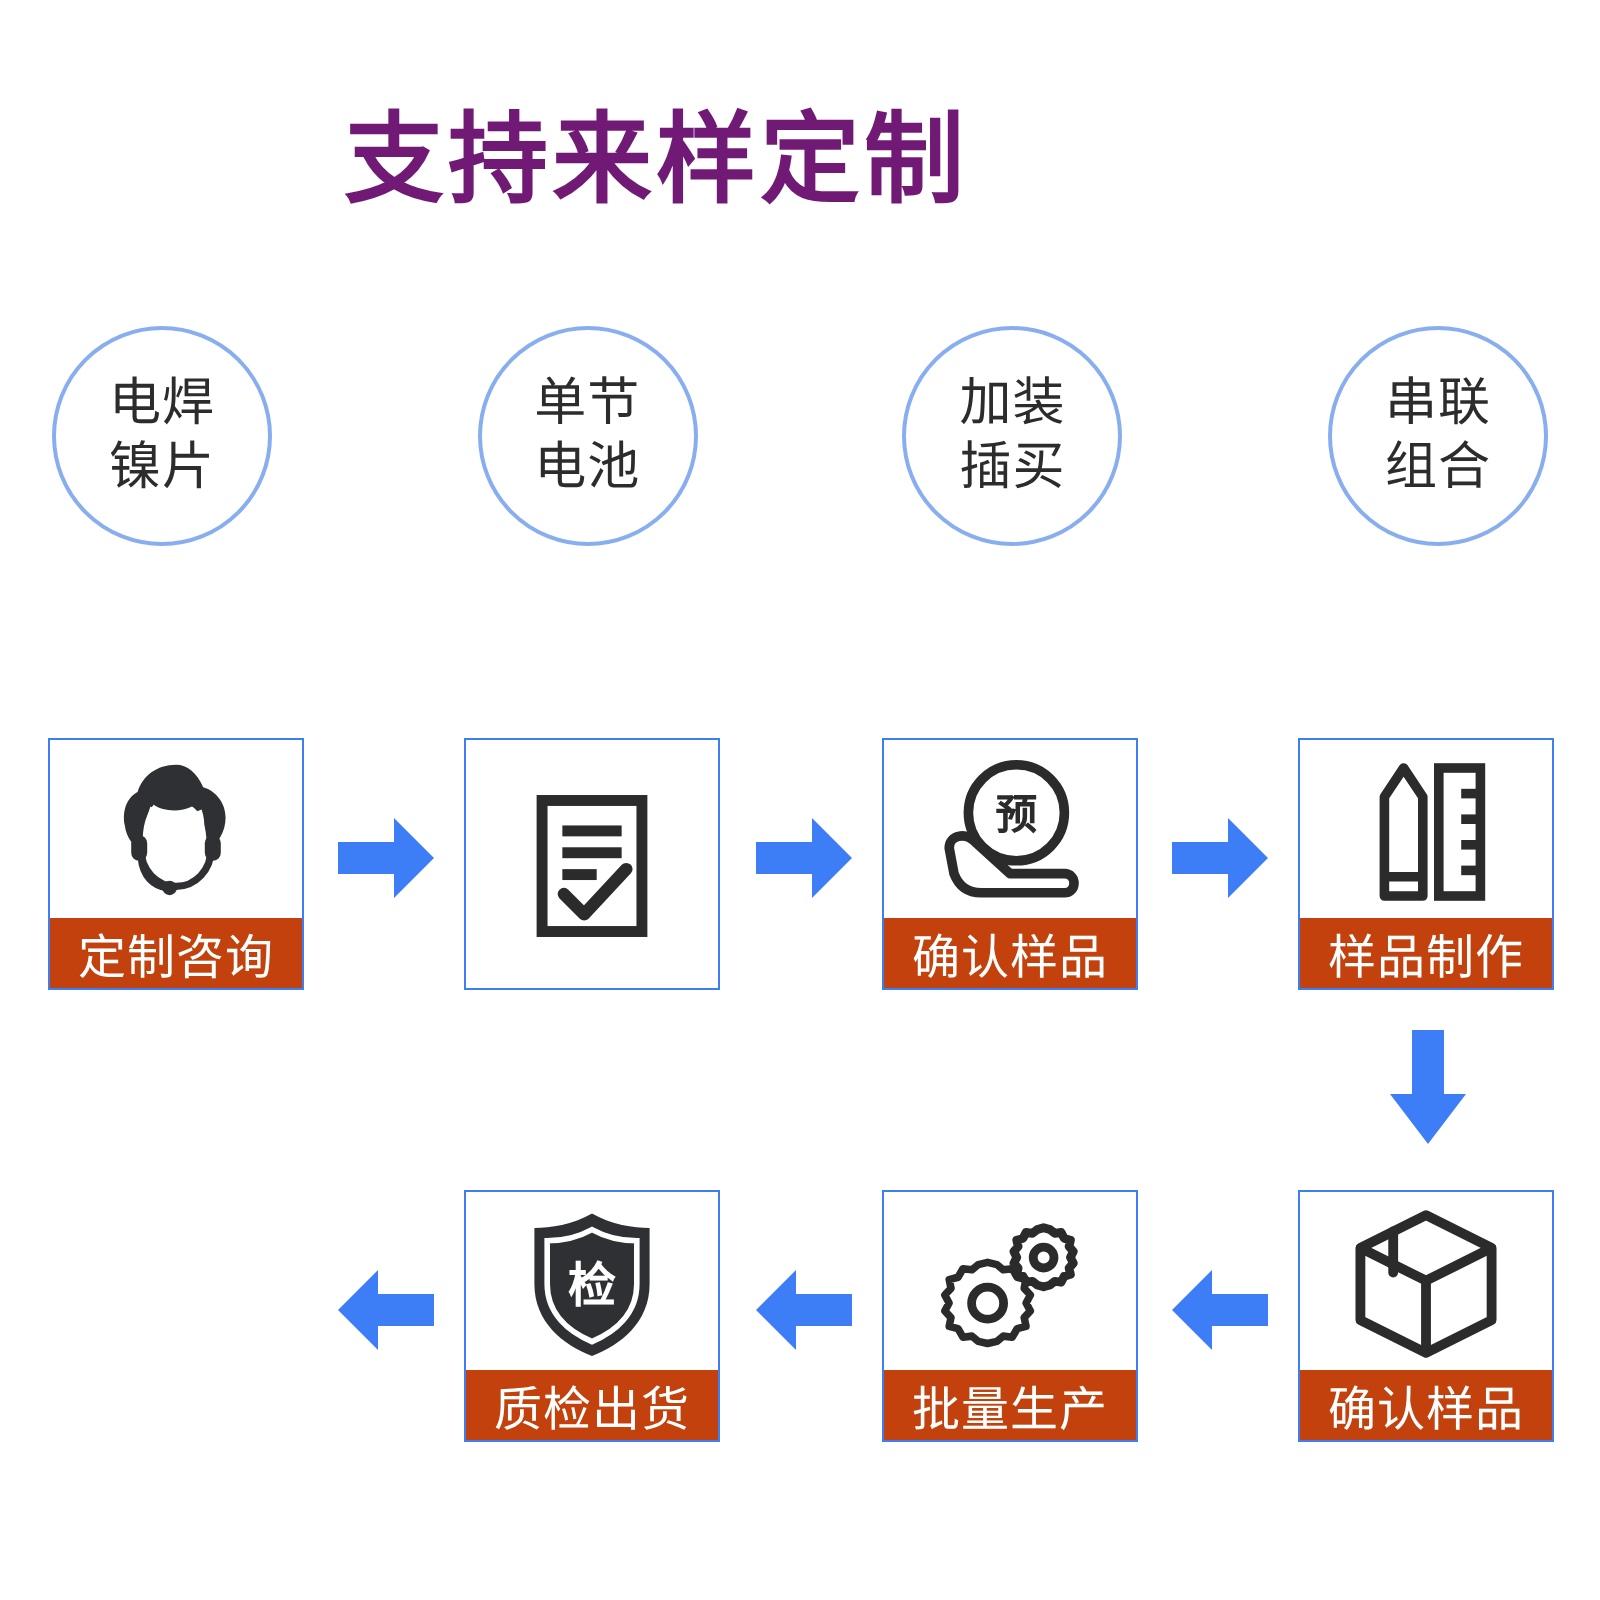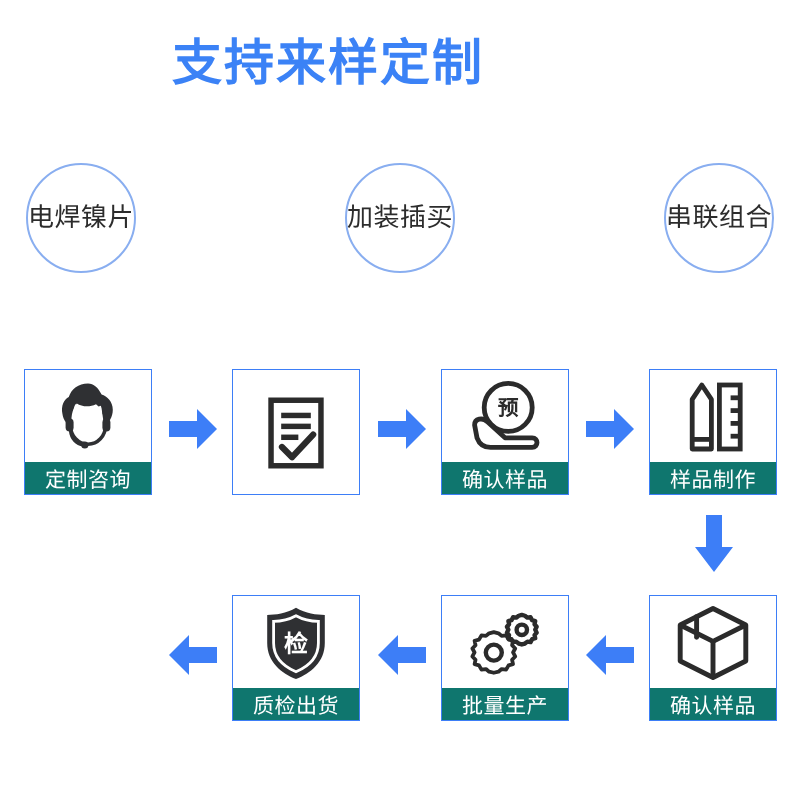--- a/index.html
+++ b/index.html
@@ -12,46 +12,46 @@
   }
   #page {
     position:relative;
     width:800px; height:800px;
     background:#ffffff;
   }
 
   
   .title {
     position:absolute;
-    top:35px; left:0; width:656px;
+    top:52px; left:0; width:656px;
     text-align:center;
     font-size:50px;
     font-weight:bold;
     letter-spacing:2px;
-    color:#3b82f6;
+    color:#701a75;
     line-height:1.15;
     white-space:nowrap;
   }
 
   
   .badges {
     position:absolute;
     top:162px; left:26px;
     width:748px; height:112px;
     display:flex;
     justify-content:space-between;
     align-items:center;
   }
   .badge {
     width:110px; height:110px;
     border:2px solid #89aef0;
     border-radius:50%;
     background:#ffffff;
     display:flex;
-    flex-direction:row;
+    flex-direction:column;
     align-items:center;
     justify-content:center;
     color:#2c2c2c;
     font-size:26px;
     line-height:1.22;
     letter-spacing:0.5px;
     text-align:center;
   }
   .badge .l1, .badge .l2 { display:block; white-space:nowrap; }
 
@@ -71,23 +71,23 @@
     flex:1 1 auto;
     display:flex;
     align-items:center;
     justify-content:center;
     background:#ffffff;
     padding-top:2px;
   }
   .card .icon-area svg { display:block; }
   .card .label {
     flex:0 0 32px;
-    background:#0f766e;
+    background:#c2410c;
     color:#ffffff;
-    font-size:21px;
+    font-size:24px;
     letter-spacing:0.5px;
     display:flex;
     align-items:center;
     justify-content:center;
     white-space:nowrap;
   }
 
   
   #card-1 { left:24px;  top:369px; }
   #card-2 { left:232px; top:369px; }
@@ -131,20 +131,24 @@
 
   <div class="title">支持来样定制</div>
 
   <div class="badges">
 
     <div class="badge">
       <span class="l1">电焊</span>
       <span class="l2">镍片</span>
     </div>
 
+    <div class="badge">
+      <span class="l1">单节</span>
+      <span class="l2">电池</span>
+    </div>
 
     <div class="badge">
       <span class="l1">加装</span>
       <span class="l2">插买</span>
     </div>
 
     <div class="badge">
       <span class="l1">串联</span>
       <span class="l2">组合</span>
     </div>

